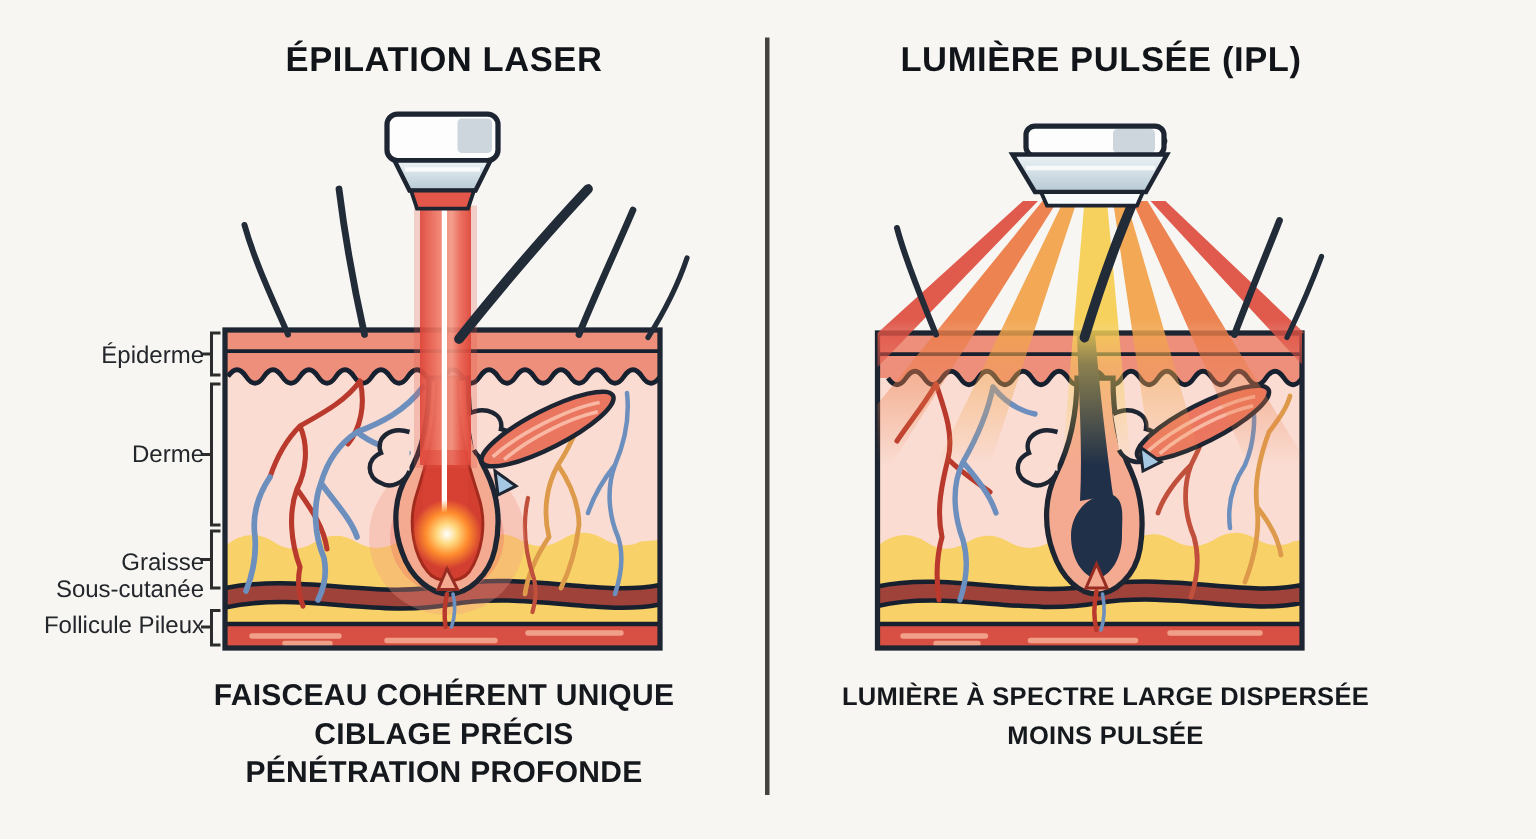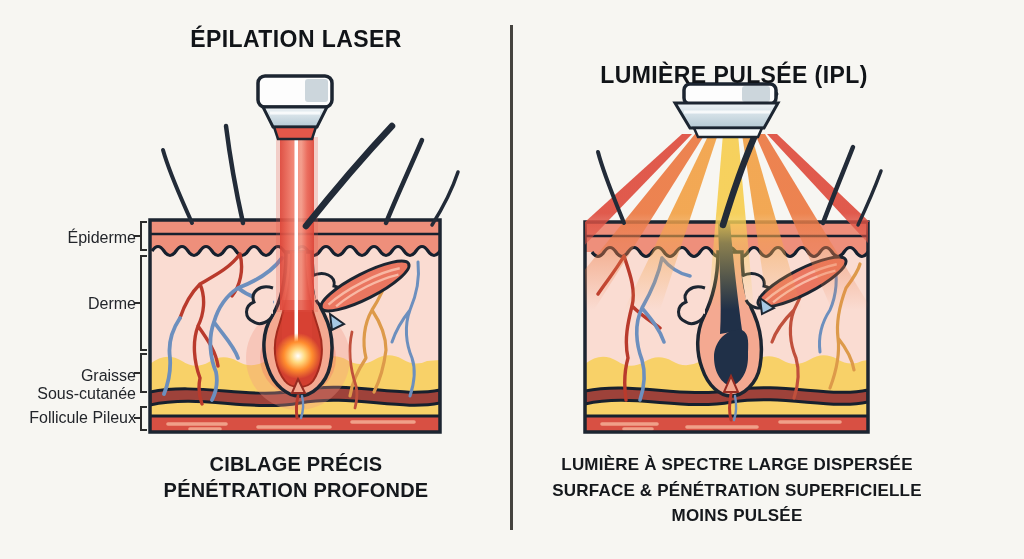--- a/index.html
+++ b/index.html
@@ -9,21 +9,21 @@
     background:#f7f6f2;
     font-family:"Liberation Sans", sans-serif;
     overflow:hidden;
     color:#15181c;
   }
   .title {
     position:absolute; top:26px; text-align:center;
     font-size:23px; font-weight:bold; letter-spacing:.4px; color:#111418;
   }
   .title-left  { left:88px;  width:416px; }
-  .title-right { left:522px; width:424px;margin-top:36px; }
+  .title-right { left:522px; width:424px; }
   .captions {
     position:absolute; top:452px; text-align:center;
     font-size:20px; font-weight:bold; line-height:25.5px; color:#15181c;
     letter-spacing:.2px;
   }
   .captions-left  { left:88px;  width:416px; }
   .captions-right { left:522px; width:430px; font-size:17px; }
   .layer-label {
     position:absolute; text-align:right;
     font-size:16px; font-weight:normal; color:#23262b; line-height:17.5px;
@@ -258,20 +258,20 @@
 
 <div class="layer-label lbl-epiderme">Épiderme</div>
 <div class="layer-label lbl-derme">Derme</div>
 <div class="layer-label lbl-graisse">
   <span>Graisse</span><br>
   <span>Sous-cutanée</span>
 </div>
 <div class="layer-label lbl-follicule">Follicule Pileux</div>
 
 <div class="captions captions-left">
+  <div>FAISCEAU COHÉRENT UNIQUE</div>
   <div>CIBLAGE PRÉCIS</div>
   <div>PÉNÉTRATION PROFONDE</div>
 </div>
 <div class="captions captions-right">
   <div>LUMIÈRE À SPECTRE LARGE DISPERSÉE</div>
-  <div>SURFACE &amp; PÉNÉTRATION SUPERFICIELLE</div>
   <div>MOINS PULSÉE</div>
 </div>
 
 </body></html>

